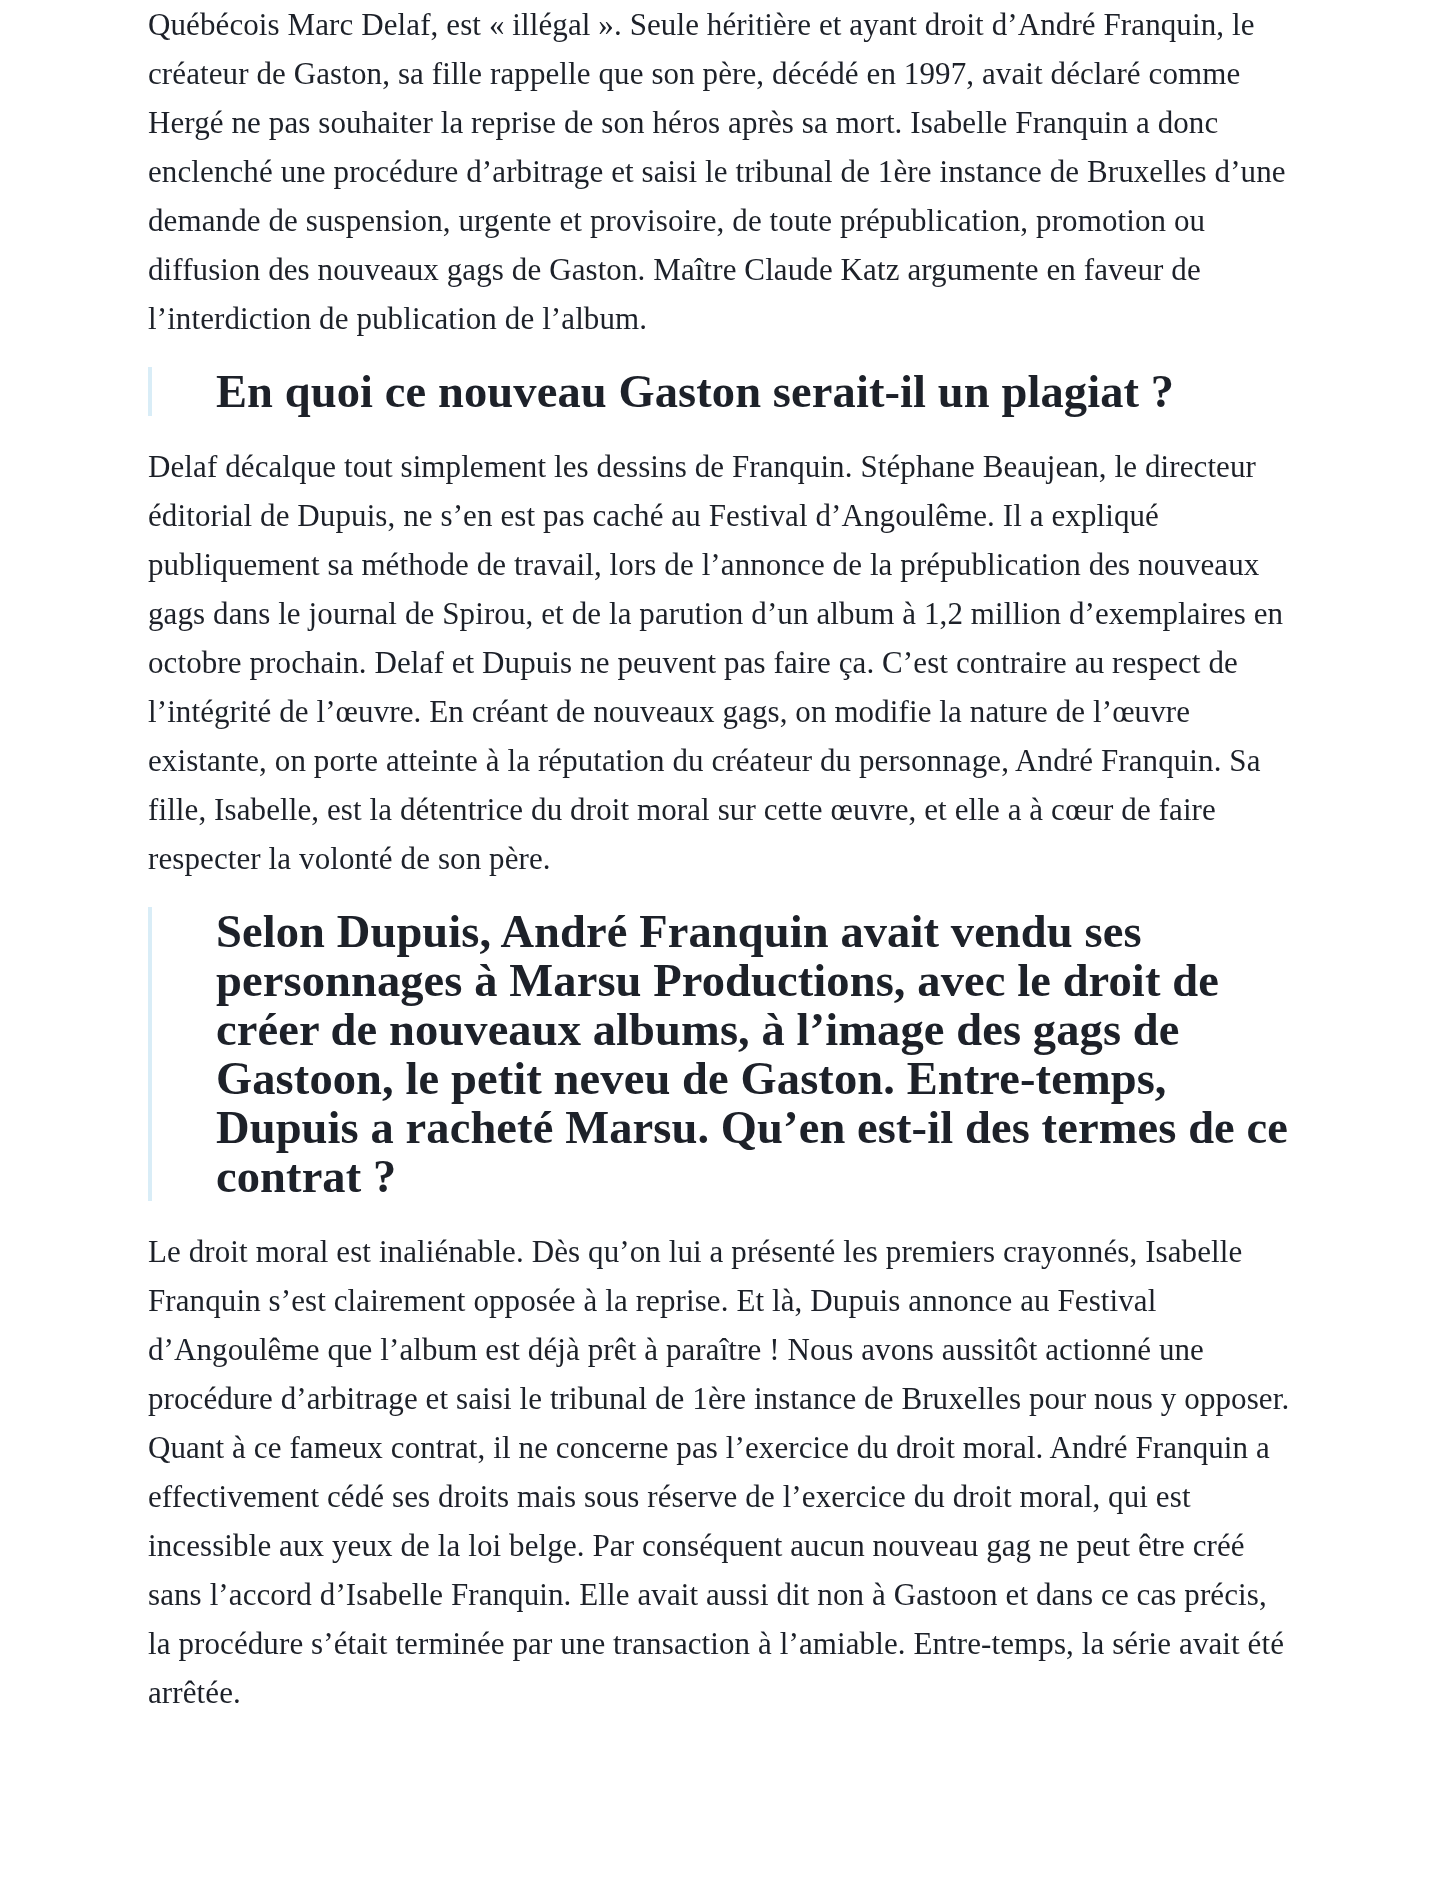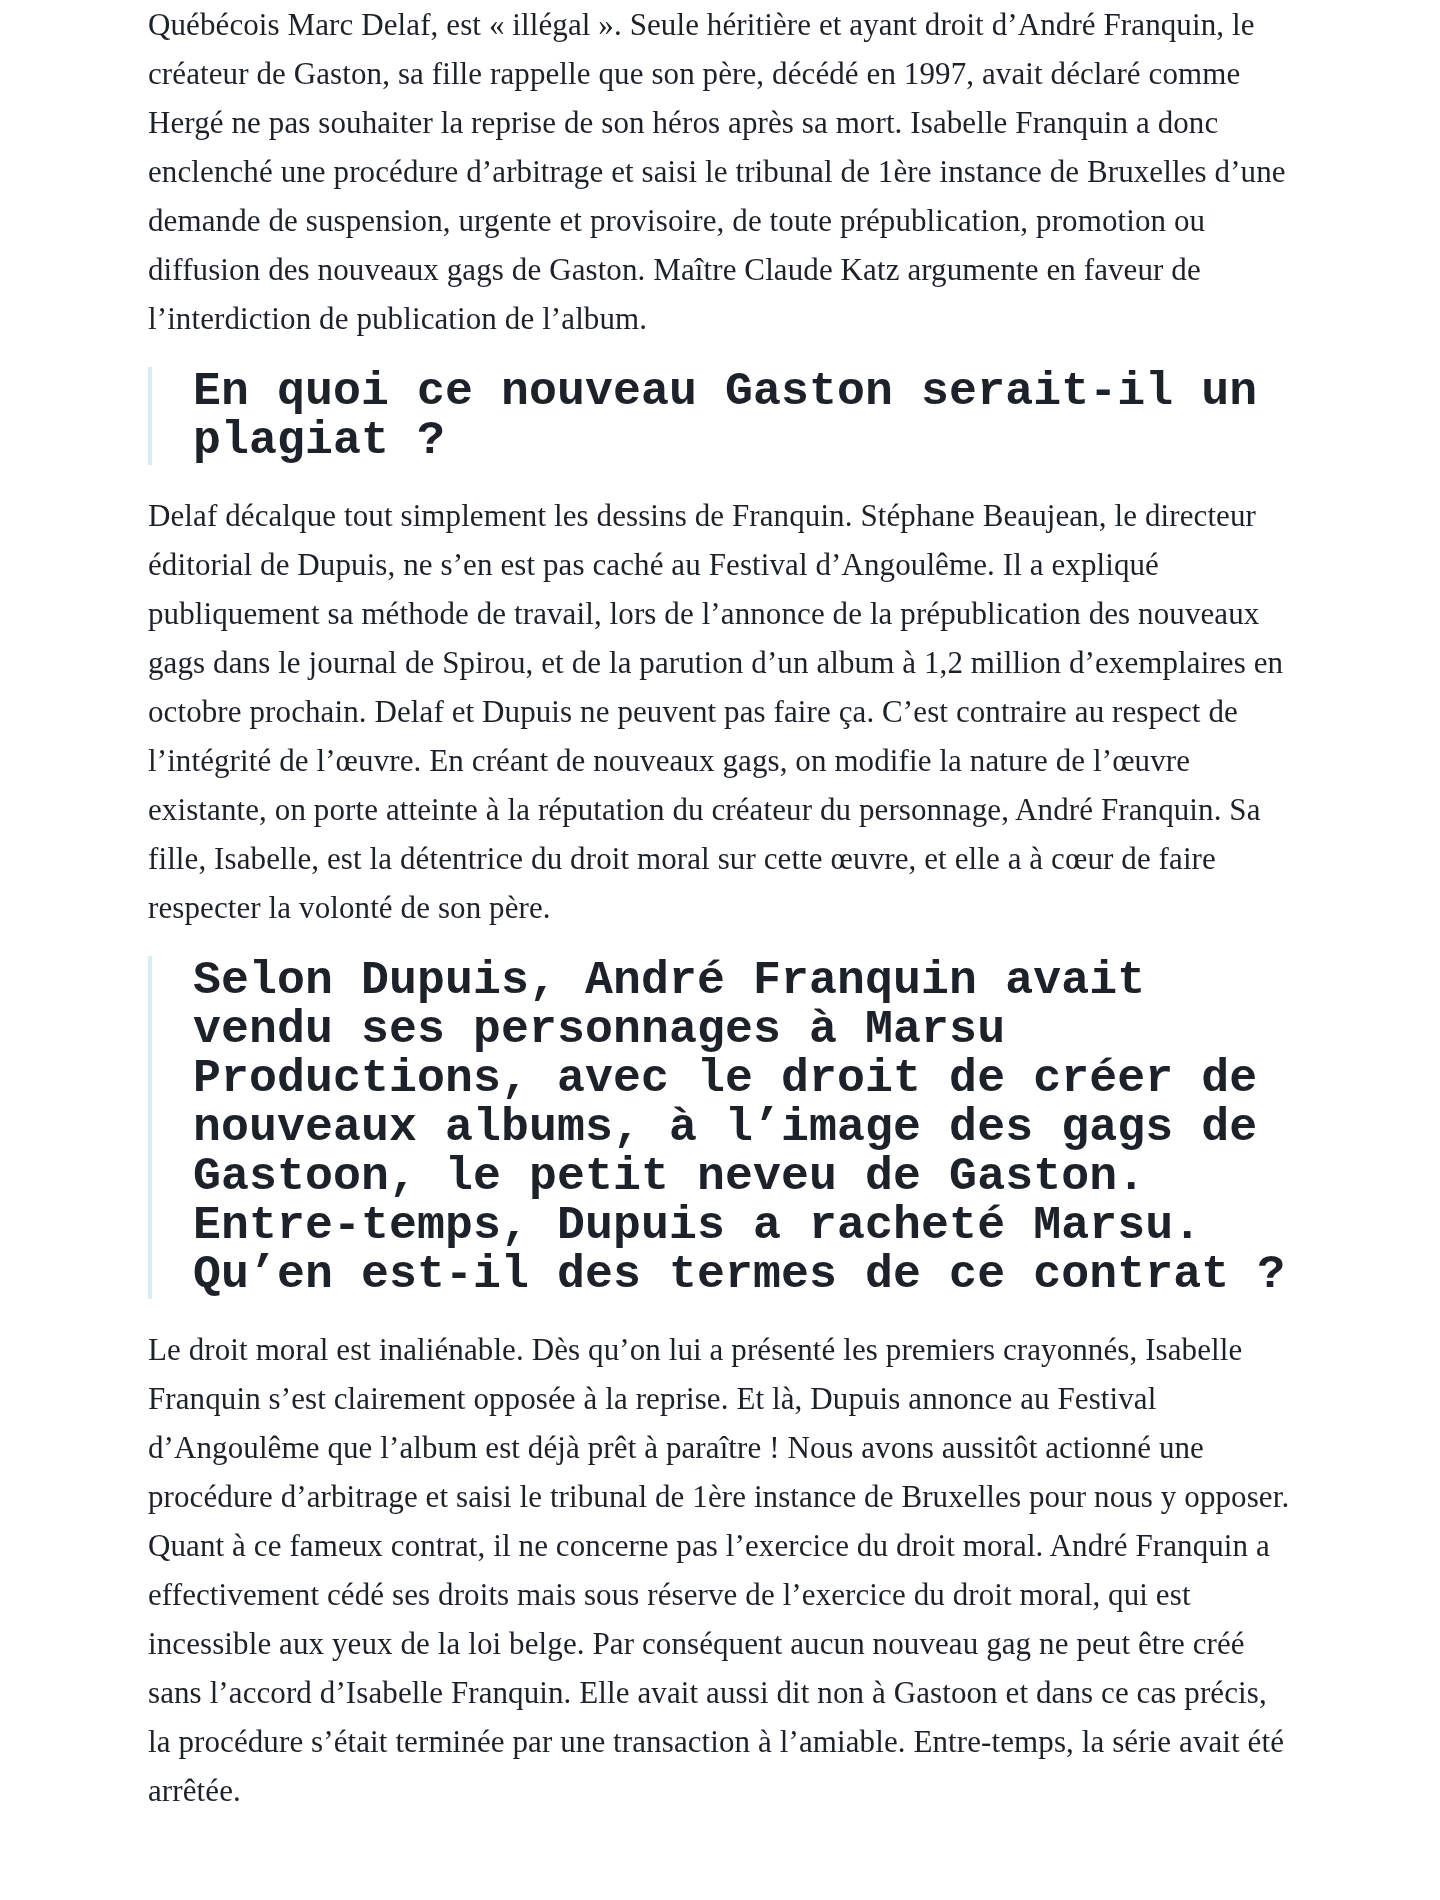--- a/index.html
+++ b/index.html
@@ -20,23 +20,22 @@
     color: #1d2129;
     letter-spacing: 0.1px;
   }
   .para {
     margin: 0 0 24px 0;
     font-weight: 400;
   }
   .question {
     margin: 10px 0 26px 0;
     border-left: 4px solid #d9edf7;
-    padding-left: 41px;
+    padding-left: 64px;
     font-weight: 700;
-    font-family: Liberation Mono, monospace;
   }
   .question:last-child { margin-bottom: 0; }
 </style>
 </head>
 <body>
 
 <div class="page">
   <div class="article-col">
 
     <p class="para">Québécois Marc Delaf, est «&nbsp;illégal&nbsp;». Seule héritière et ayant droit d’André Franquin, le créateur de Gaston, sa fille rappelle que son père, décédé en 1997, avait déclaré comme Hergé ne pas souhaiter la reprise de son héros après sa mort. Isabelle Franquin a donc enclenché une procédure d’arbitrage et saisi le tribunal de 1ère instance de Bruxelles d’une demande de suspension, urgente et provisoire, de toute prépublication, promotion ou diffusion des nouveaux gags de Gaston. Maître Claude Katz argumente en faveur de l’interdiction de publication de l’album.</p>

